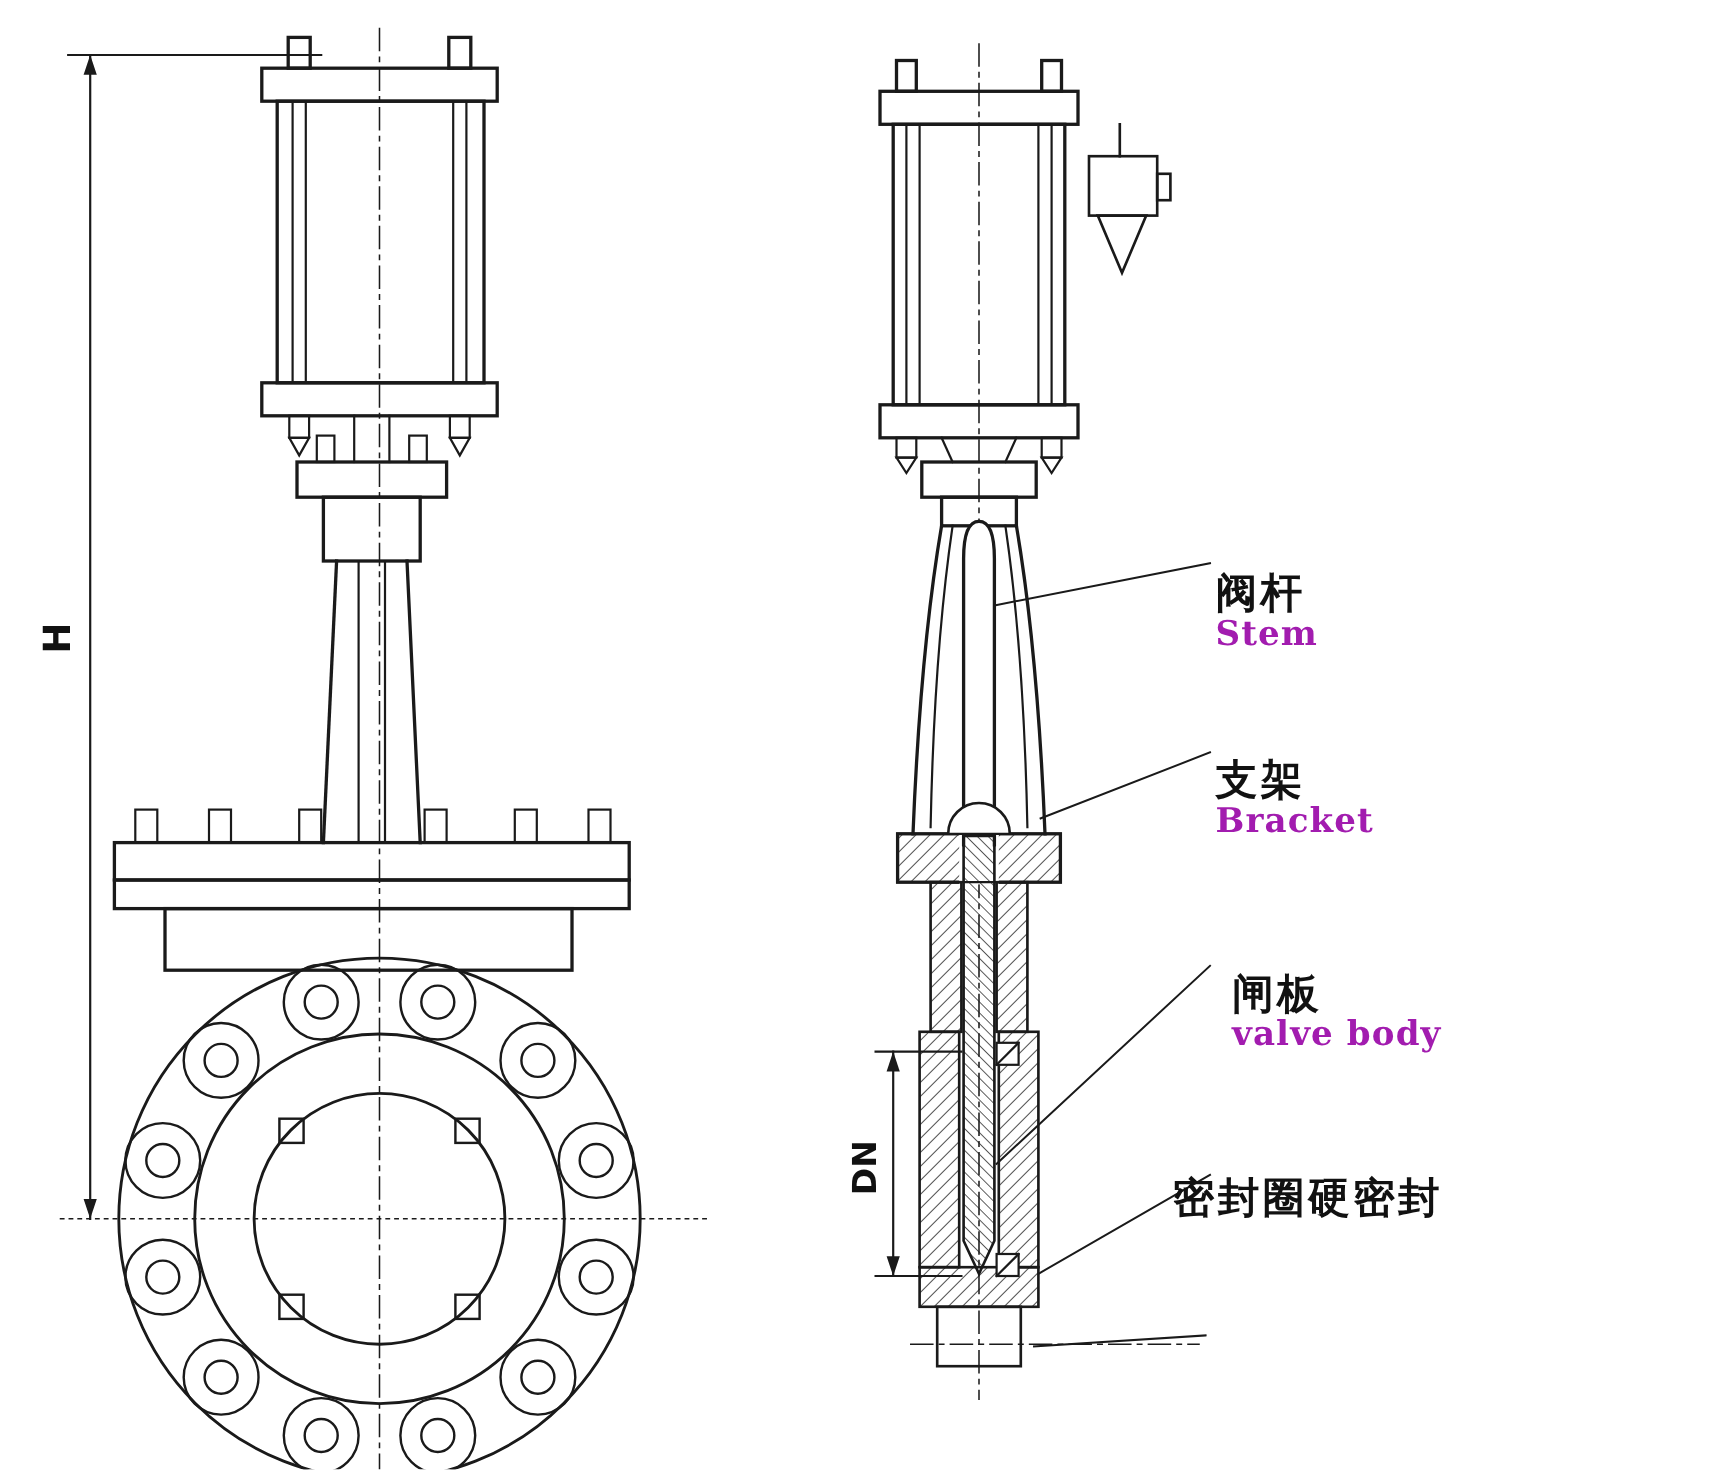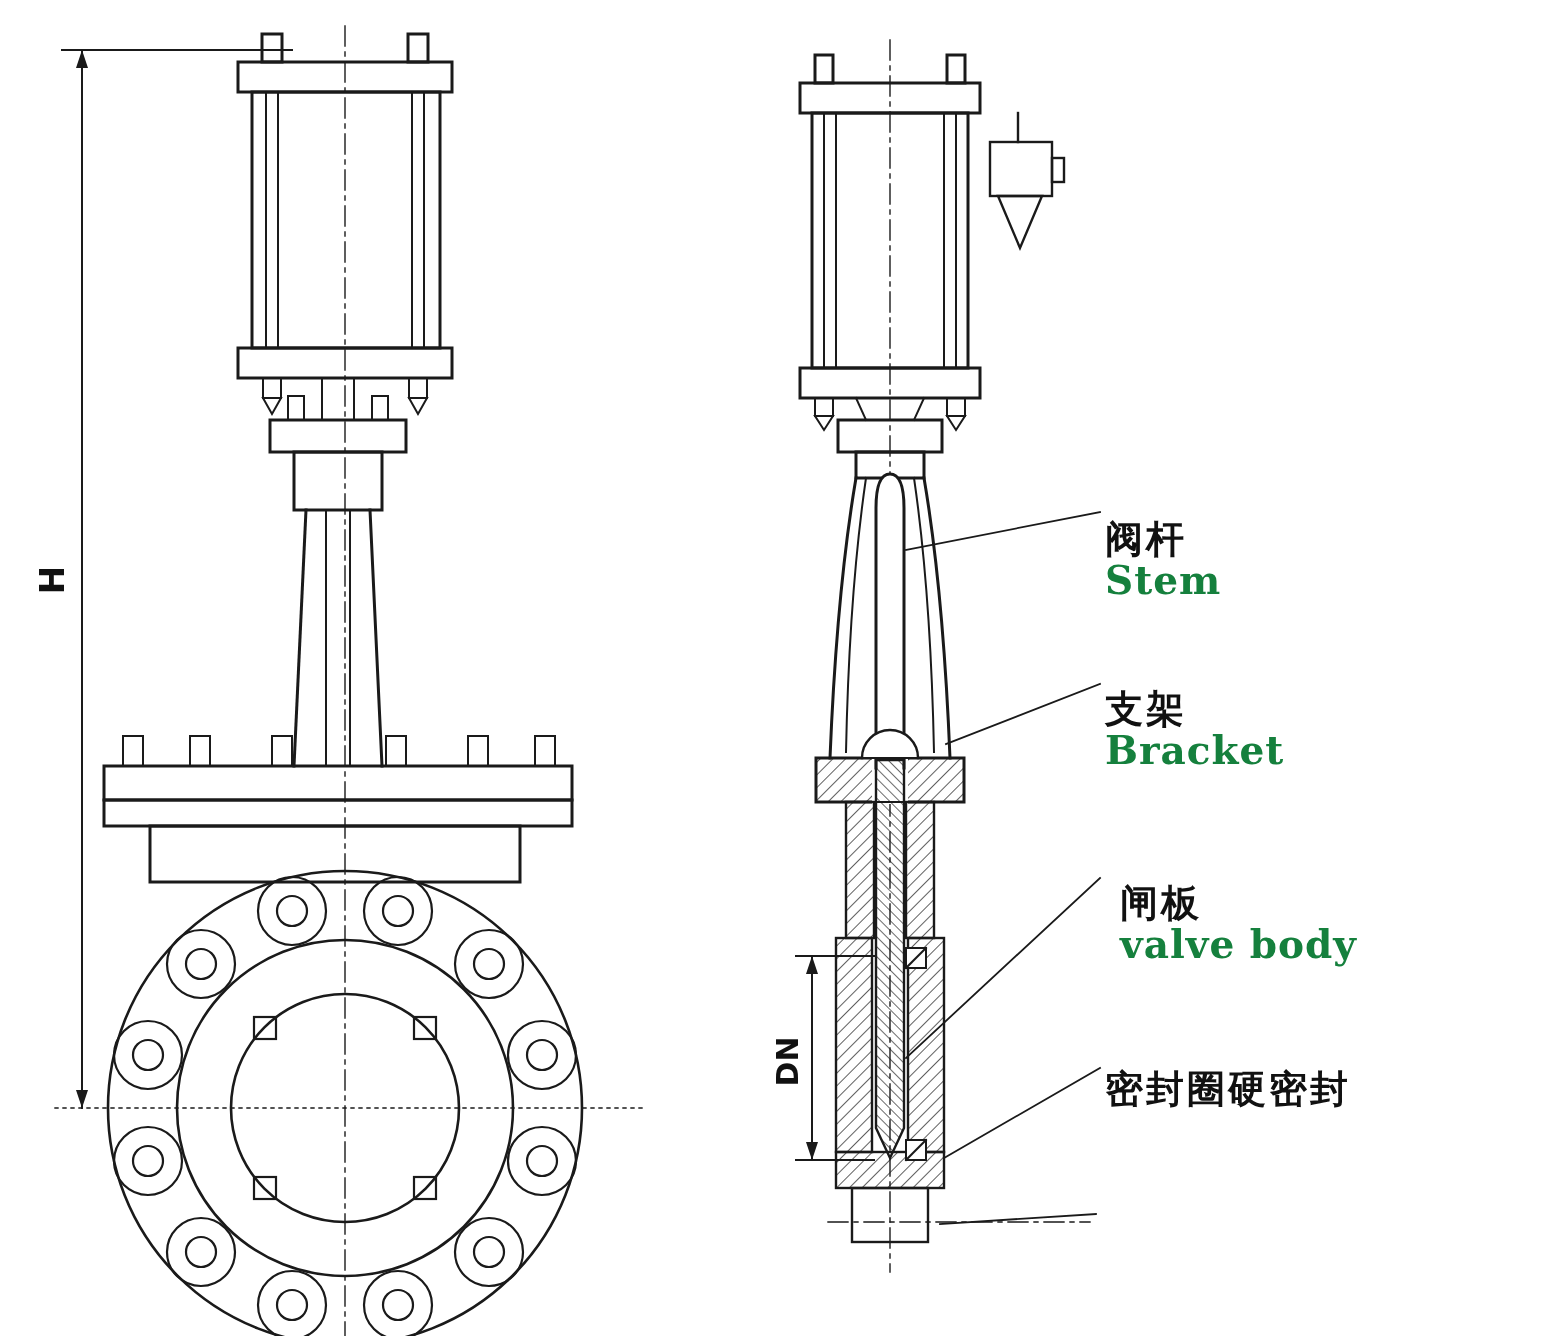--- a/index.html
+++ b/index.html
@@ -1,21 +1,21 @@
 <!DOCTYPE html>
 <html><head>
 <meta charset="utf-8">
 <style>
   html,body{margin:0;padding:0;background:#ffffff;}
   #stage{position:relative;width:1564px;height:1336px;background:#ffffff;overflow:hidden;
          font-family:"DejaVu Sans",sans-serif;color:#111;}
   #drawing{position:absolute;left:0;top:0;}
   .callout{position:absolute;line-height:1.05;white-space:nowrap;}
   .zh{font-family:"DejaVu Sans",sans-serif;font-weight:bold;font-size:38px;letter-spacing:3px;color:#111;margin-top:40px;}
-  .en{font-family:"DejaVu Serif",serif;font-weight:bold;font-size:39px;letter-spacing:1px;color:#15803d;}
+  .en{font-family:"DejaVu Serif",serif;font-weight:bold;font-size:31px;letter-spacing:1px;color:#a21caf;}
   .dim{position:absolute;font-family:"DejaVu Sans",sans-serif;font-weight:bold;color:#111;
        transform:rotate(-90deg);transform-origin:center center;}
   .dim-h{font-size:34px;}
   .dim-dn{font-size:30px;}
 </style>
 </head>
 <body>
 
 <div id="stage">
 
@@ -228,18 +228,18 @@
 <div class="callout" style="left:1105px;top:650px;">
   <div class="zh">支架</div>
   <div class="en">Bracket</div>
 </div>
 
 <div class="callout" style="left:1120px;top:844px;">
   <div class="zh">闸板</div>
   <div class="en">valve body</div>
 </div>
 
-<div class="callout" style="left:1105px;top:1030px;">
+<div class="callout" style="left:1066px;top:1030px;">
   <div class="zh">密封圈硬密封</div>
 </div>
 
 
 </div>
 
 </body></html>

